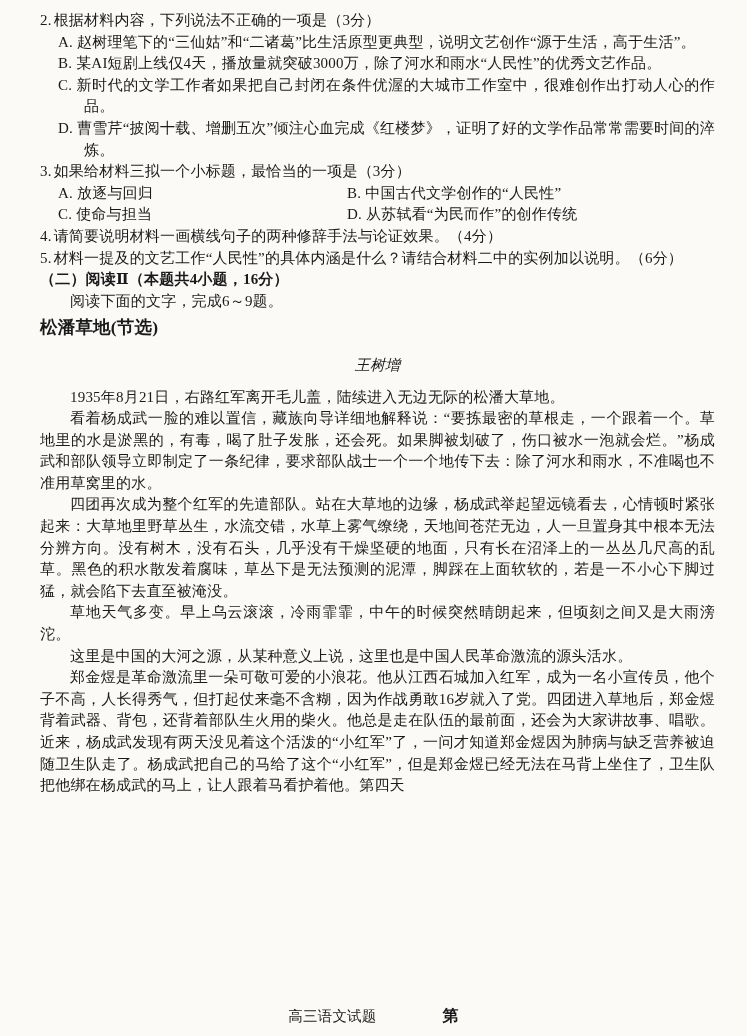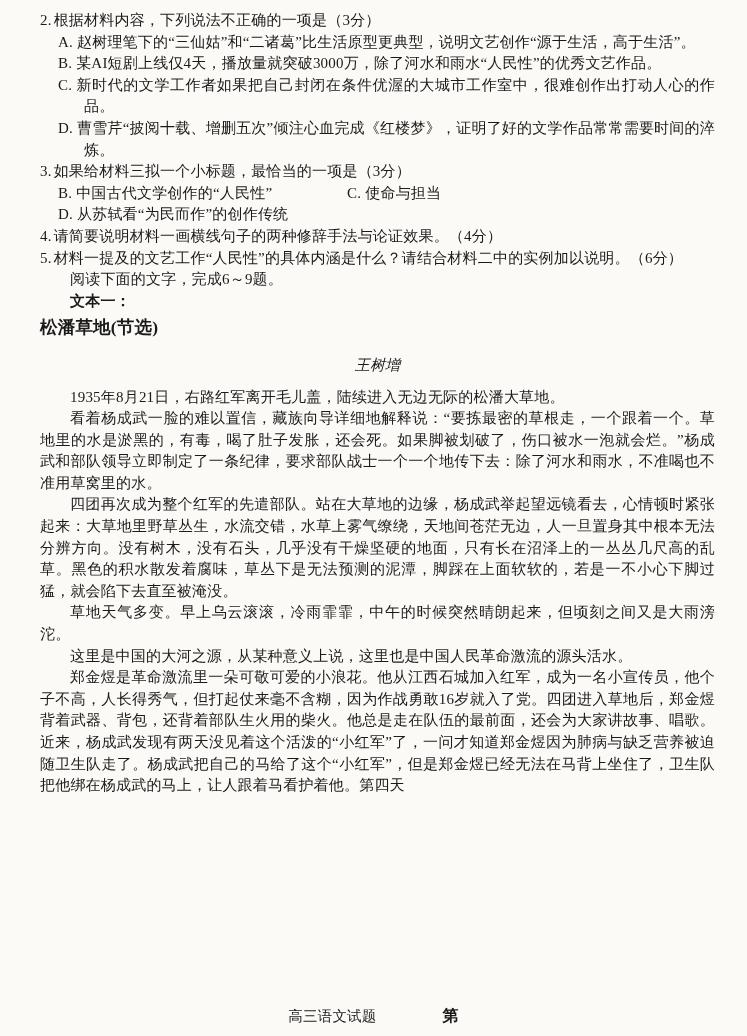--- a/index.html
+++ b/index.html
@@ -70,32 +70,33 @@
     <p class="q-stem"><span class="q-num">2.</span><span>根据材料内容，下列说法不正确的一项是（3分）</span></p>
     <p class="option"><span class="opt-label">A.</span><span>赵树理笔下的“三仙姑”和“二诸葛”比生活原型更典型，说明文艺创作“源于生活，高于生活”。</span></p>
     <p class="option"><span class="opt-label">B.</span><span>某AI短剧上线仅4天，播放量就突破3000万，除了河水和雨水“人民性”的优秀文艺作品。</span></p>
     <p class="option"><span class="opt-label">C.</span><span>新时代的文学工作者如果把自己封闭在条件优渥的大城市工作室中，很难创作出打动人心的作品。</span></p>
     <p class="option"><span class="opt-label">D.</span><span>曹雪芹“披阅十载、增删五次”倾注心血完成《红楼梦》，证明了好的文学作品常常需要时间的淬炼。</span></p>
   </div>
 
   <div class="q-block">
     <p class="q-stem"><span class="q-num">3.</span><span>如果给材料三拟一个小标题，最恰当的一项是（3分）</span></p>
     <div class="options-grid">
+      <p class="cell"><span class="opt-label">A.</span><span>放逐与回归</span></p>
       <p class="cell"><span class="opt-label">B.</span><span>中国古代文学创作的“人民性”</span></p>
       <p class="cell"><span class="opt-label">C.</span><span>使命与担当</span></p>
       <p class="cell"><span class="opt-label">D.</span><span>从苏轼看“为民而作”的创作传统</span></p>
     </div>
   </div>
 
   <p class="q-stem"><span class="q-num">4.</span><span>请简要说明材料一画横线句子的两种修辞手法与论证效果。（4分）</span></p>
 
   <p class="q-stem"><span class="q-num">5.</span><span>材料一提及的文艺工作“人民性”的具体内涵是什么？请结合材料二中的实例加以说明。（6分）</span></p>
 
+  <p class="section-header">（二）阅读Ⅱ（本题共4小题，16分）</p>
   <p class="line-indent">阅读下面的文字，完成6～9题。</p>
-  <p class="text-label">文本一：</p>
 
   <p class="passage-title">松潘草地(节选)</p>
   <p class="passage-author">王树增</p>
 
   <p class="para">1935年8月21日，右路红军离开毛儿盖，陆续进入无边无际的松潘大草地。</p>
   <p class="para">看着杨成武一脸的难以置信，藏族向导详细地解释说：“要拣最密的草根走，一个跟着一个。草地里的水是淤黑的，有毒，喝了肚子发胀，还会死。如果脚被划破了，伤口被水一泡就会烂。”杨成武和部队领导立即制定了一条纪律，要求部队战士一个一个地传下去：除了河水和雨水，不准喝也不准用草窝里的水。</p>
   <p class="para">四团再次成为整个红军的先遣部队。站在大草地的边缘，杨成武举起望远镜看去，心情顿时紧张起来：大草地里野草丛生，水流交错，水草上雾气缭绕，天地间苍茫无边，人一旦置身其中根本无法分辨方向。没有树木，没有石头，几乎没有干燥坚硬的地面，只有长在沼泽上的一丛丛几尺高的乱草。黑色的积水散发着腐味，草丛下是无法预测的泥潭，脚踩在上面软软的，若是一不小心下脚过猛，就会陷下去直至被淹没。</p>
   <p class="para">草地天气多变。早上乌云滚滚，冷雨霏霏，中午的时候突然晴朗起来，但顷刻之间又是大雨滂沱。</p>
   <p class="para">这里是中国的大河之源，从某种意义上说，这里也是中国人民革命激流的源头活水。</p>
   <p class="para">郑金煜是革命激流里一朵可敬可爱的小浪花。他从江西石城加入红军，成为一名小宣传员，他个子不高，人长得秀气，但打起仗来毫不含糊，因为作战勇敢16岁就入了党。四团进入草地后，郑金煜背着武器、背包，还背着部队生火用的柴火。他总是走在队伍的最前面，还会为大家讲故事、唱歌。近来，杨成武发现有两天没见着这个活泼的“小红军”了，一问才知道郑金煜因为肺病与缺乏营养被迫随卫生队走了。杨成武把自己的马给了这个“小红军”，但是郑金煜已经无法在马背上坐住了，卫生队把他绑在杨成武的马上，让人跟着马看护着他。第四天</p>

